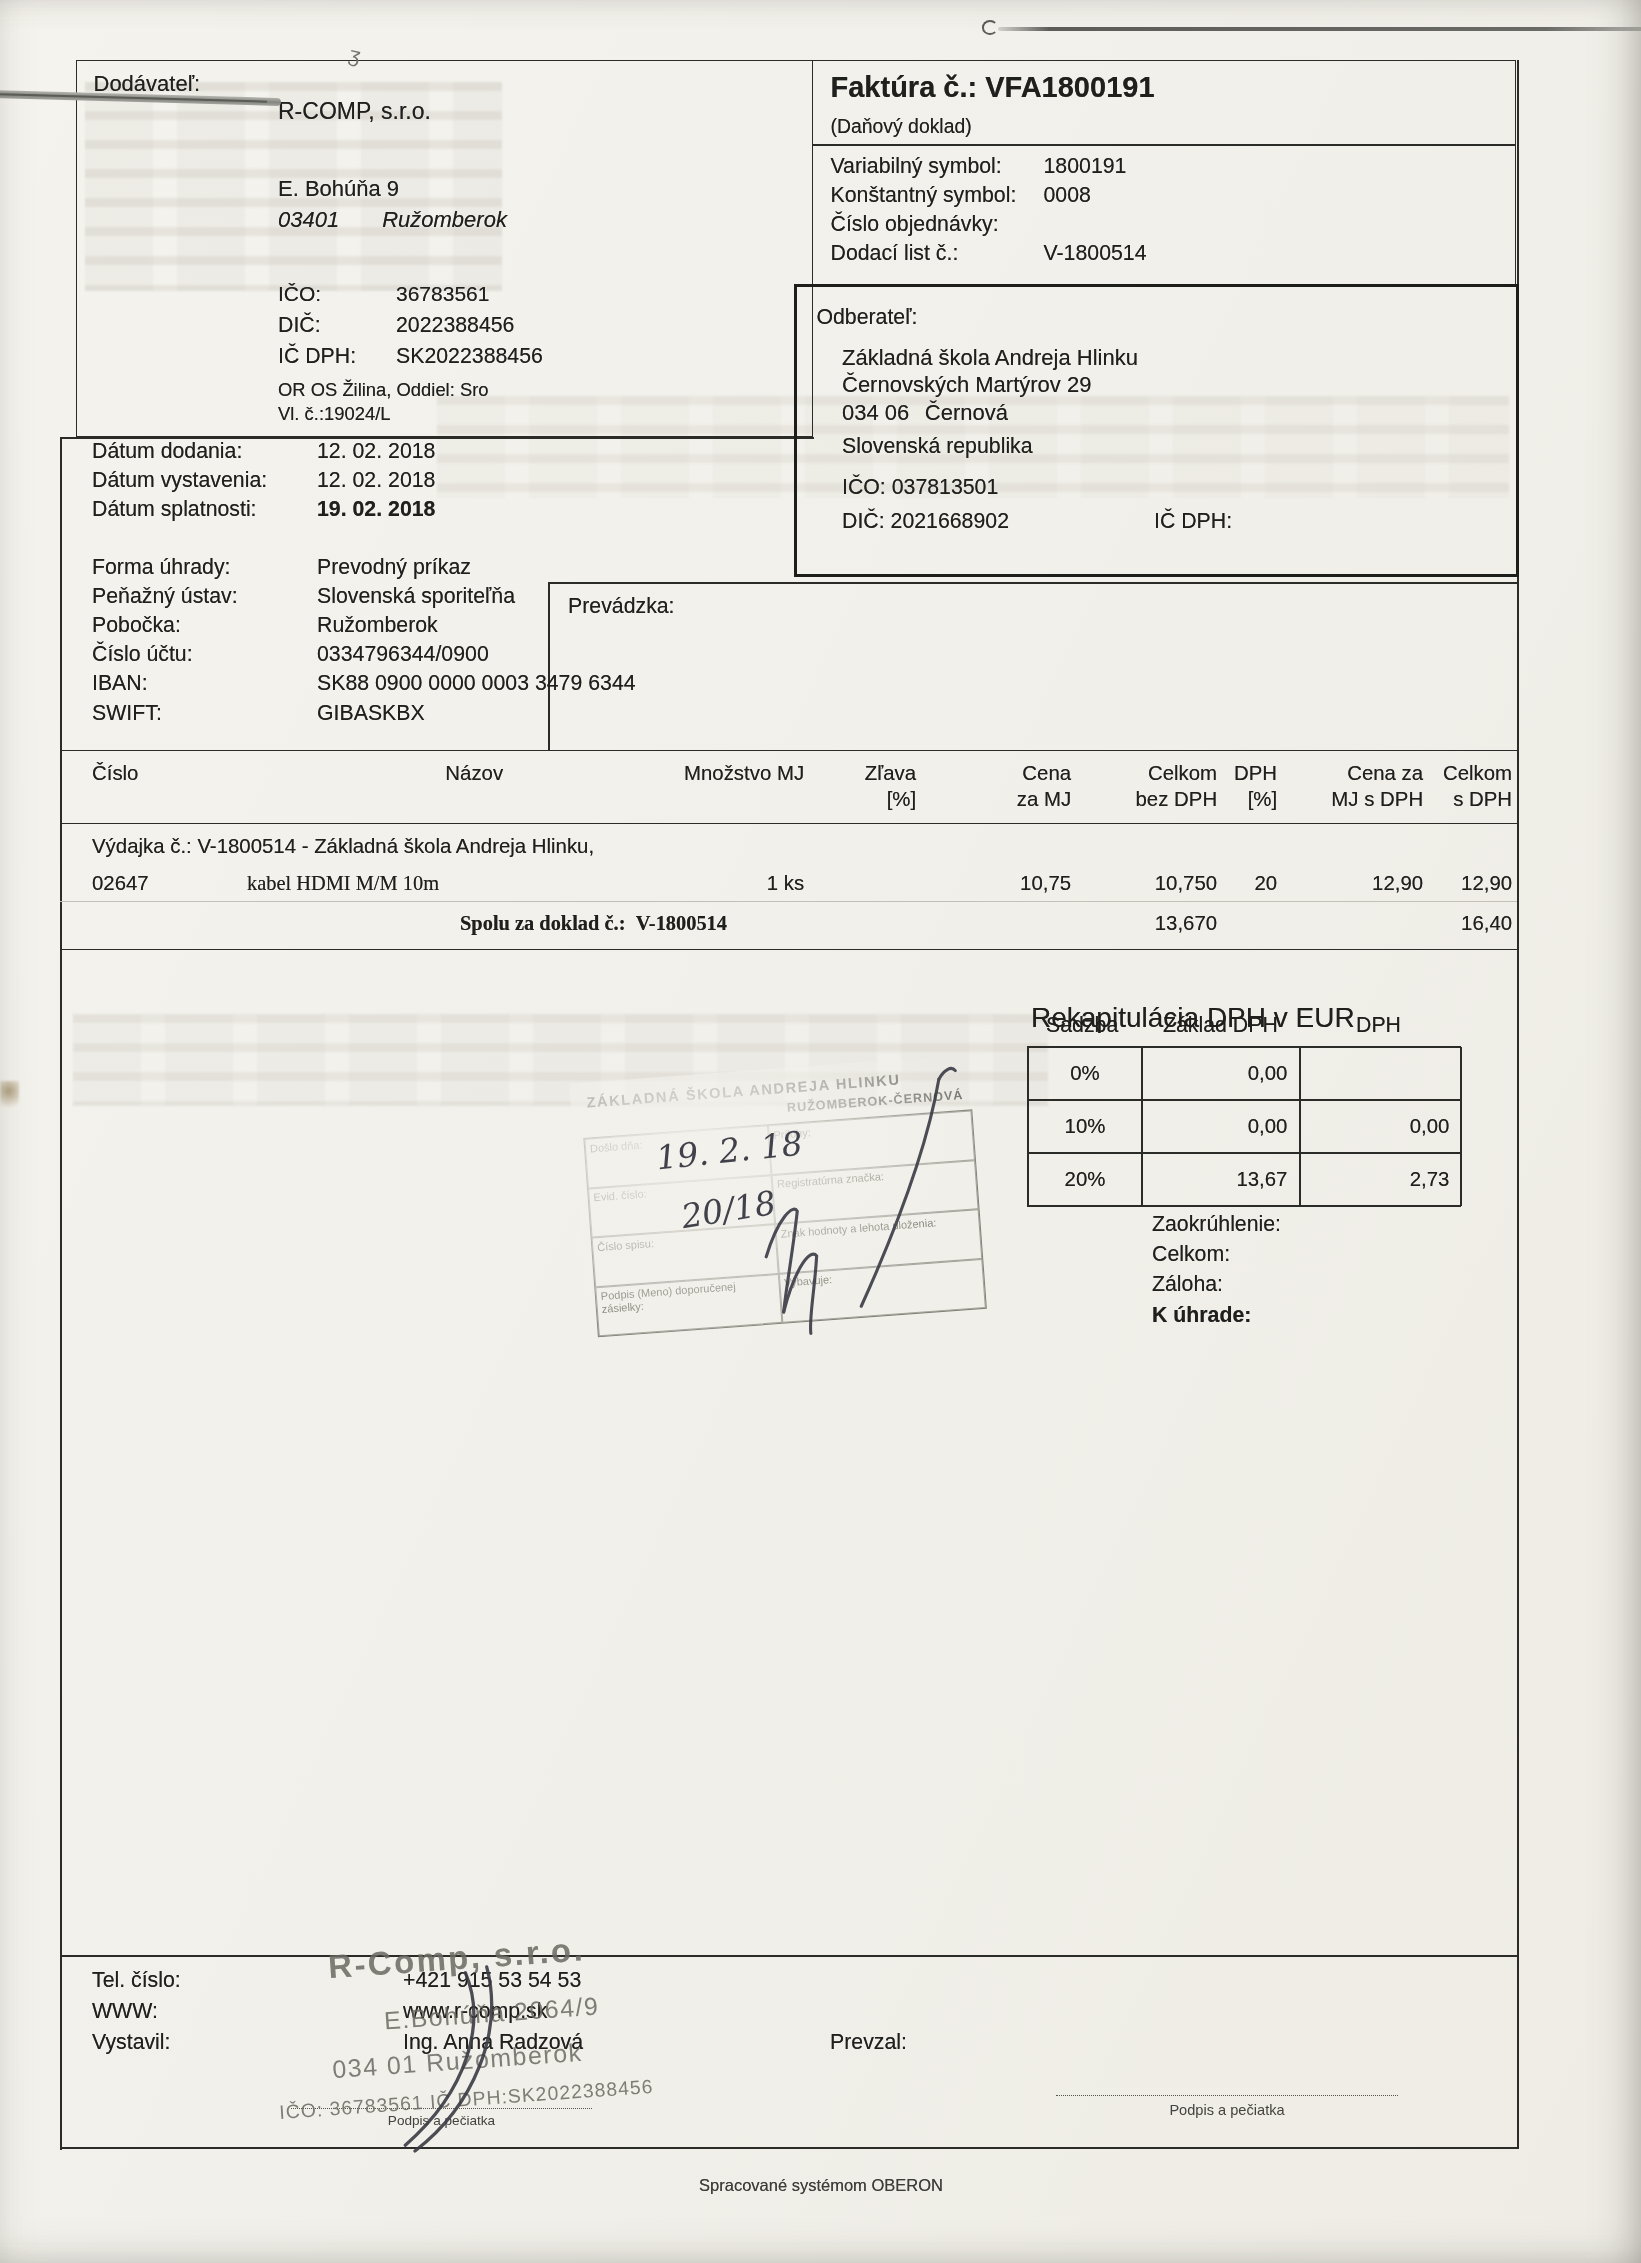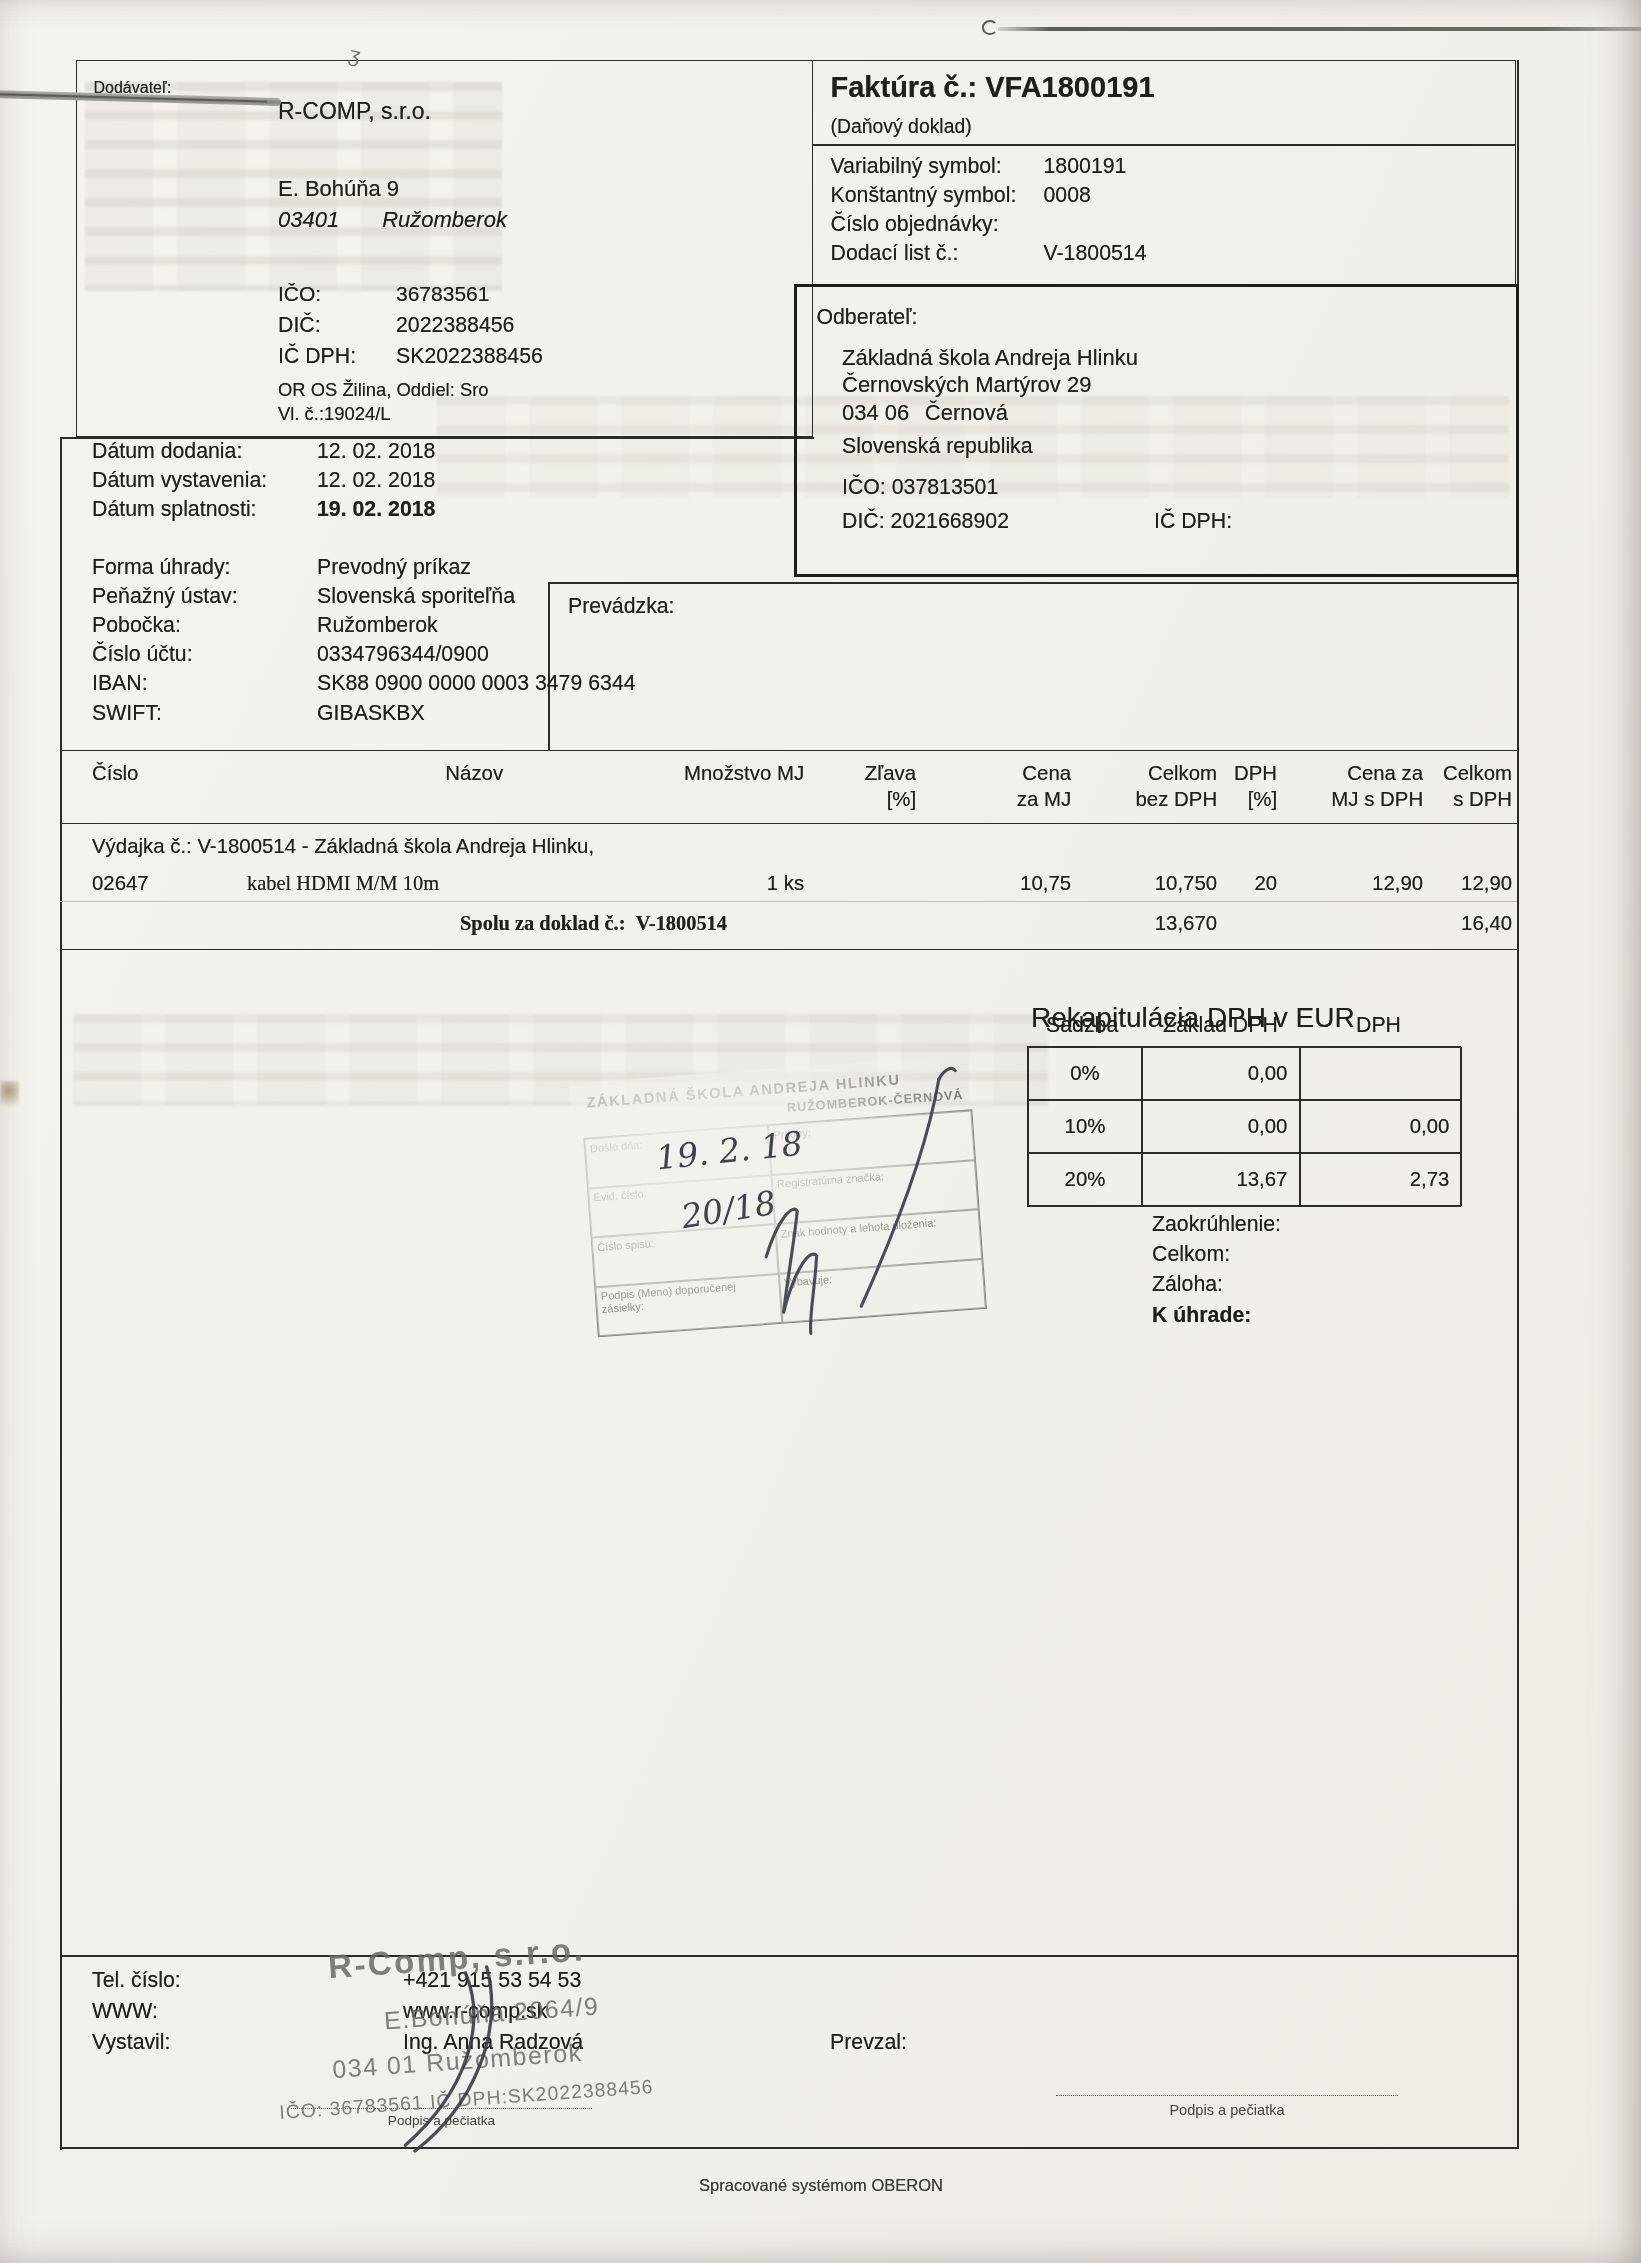--- a/index.html
+++ b/index.html
@@ -104,21 +104,21 @@
 
   <div class="abs vline" style="left:1517px;top:60px;height:2089px;"></div>
   <div class="abs hline" style="left:60px;top:2147px;width:1458px;"></div>
   <div class="abs vline" style="left:60px;top:437px;height:1713px;"></div>
   <div class="abs hline" style="left:60px;top:437px;width:754px;"></div>
   <div class="abs hline" style="left:548px;top:582px;width:970px;"></div>
   <div class="abs vline" style="left:548px;top:582px;height:168px;"></div>
   <div class="abs hline" style="left:60px;top:1955px;width:1458px;"></div>
 
   <div class="abs box" style="left:76px;top:60px;width:737px;height:377px;">
-    <div class="abs ink" style="left:16.5px;top:9.7px;font-size:16px;margin-top:8px;">Dodávateľ:</div>
+    <div class="abs ink" style="left:16.5px;top:9.7px;font-size:22px;">Dodávateľ:</div>
     <div class="abs ink" style="left:201px;top:37px;font-size:23px;">R-COMP, s.r.o.</div>
     <div class="abs ink" style="left:201px;top:115px;font-size:22px;">E. Bohúňa 9</div>
     <div class="abs ink" style="left:201px;top:146px;font-size:22px;font-style:italic;">
       <span>03401</span><span style="display:inline-block;width:43px;"></span><span>Ružomberok</span>
     </div>
     <div class="abs ink" style="left:201px;top:221px;font-size:21px;">
       <span class="k" style="display:inline-block;width:118px;">IČO:</span><span>36783561</span>
     </div>
     <div class="abs ink" style="left:201px;top:252px;font-size:21.3px;">
       <span style="display:inline-block;width:118px;">DIČ:</span><span>2022388456</span>

